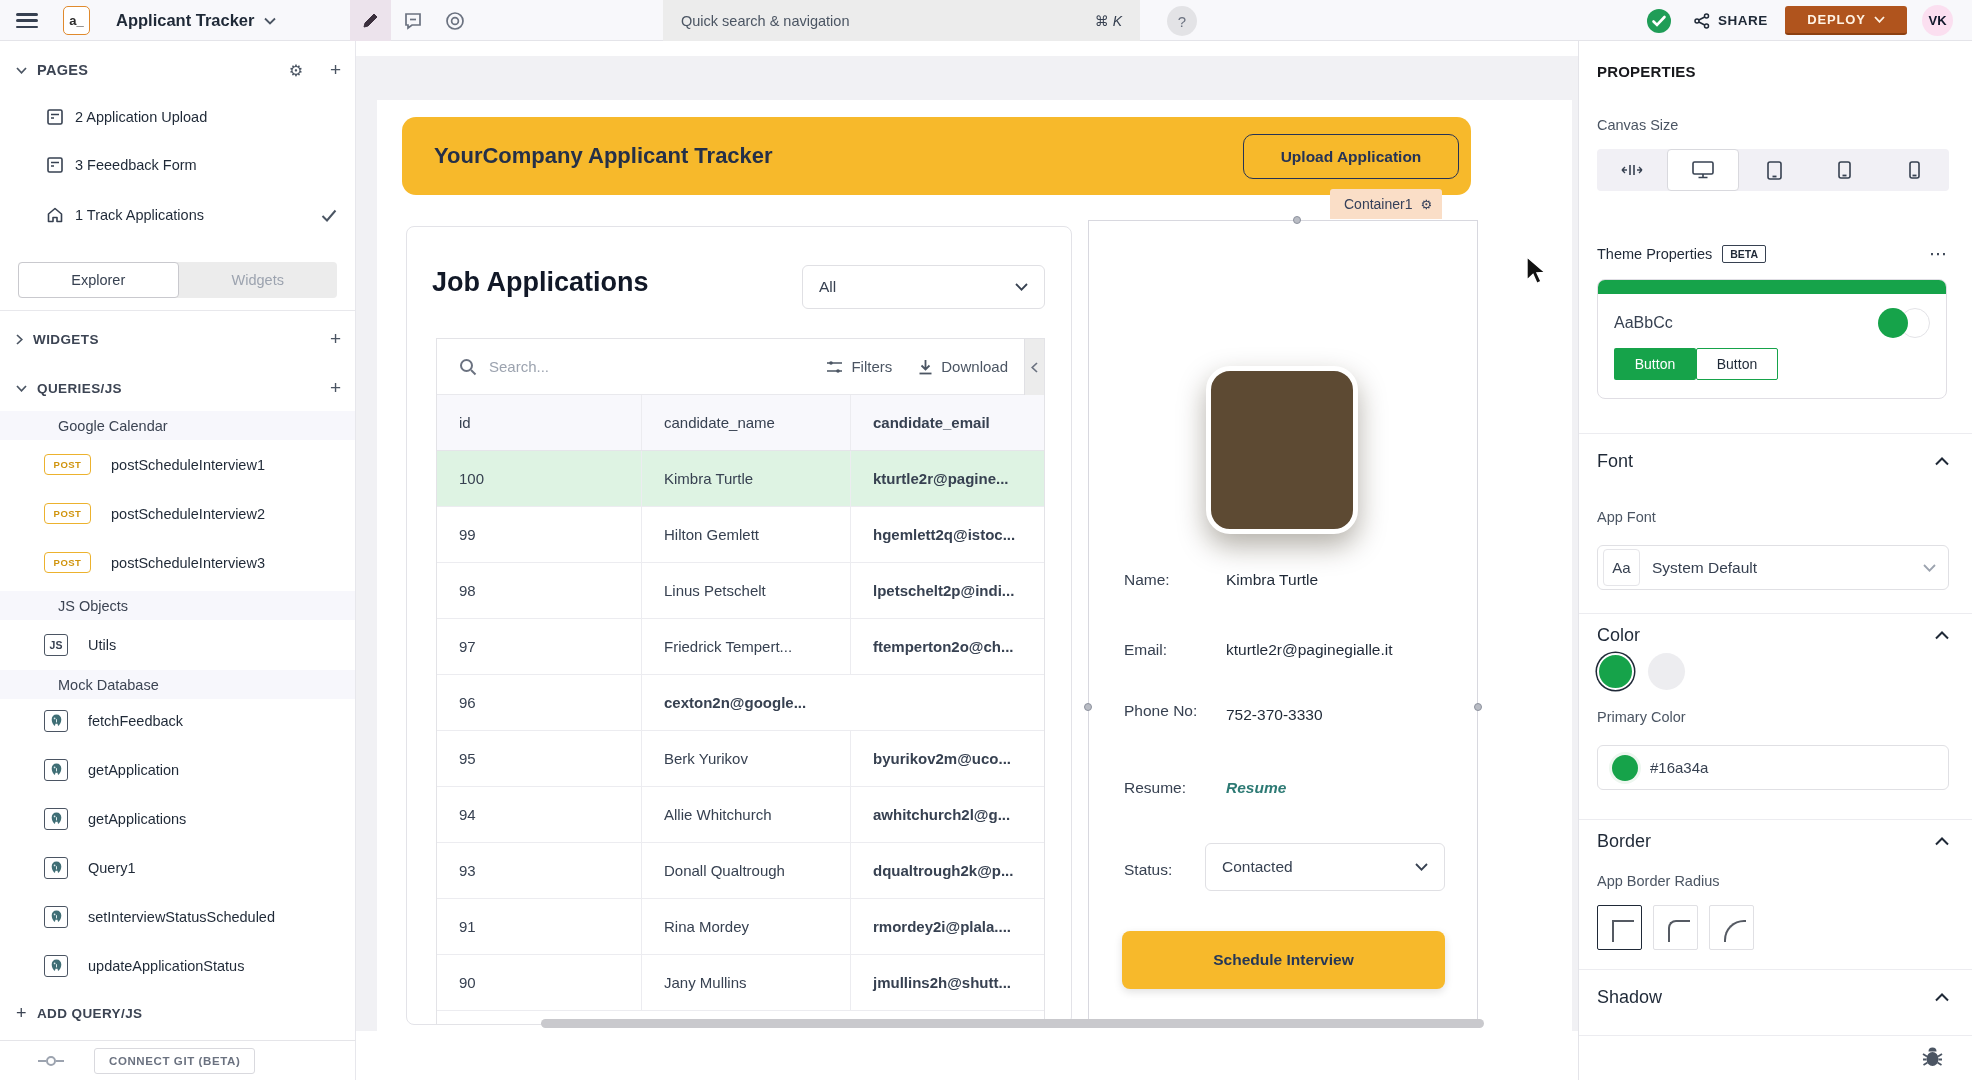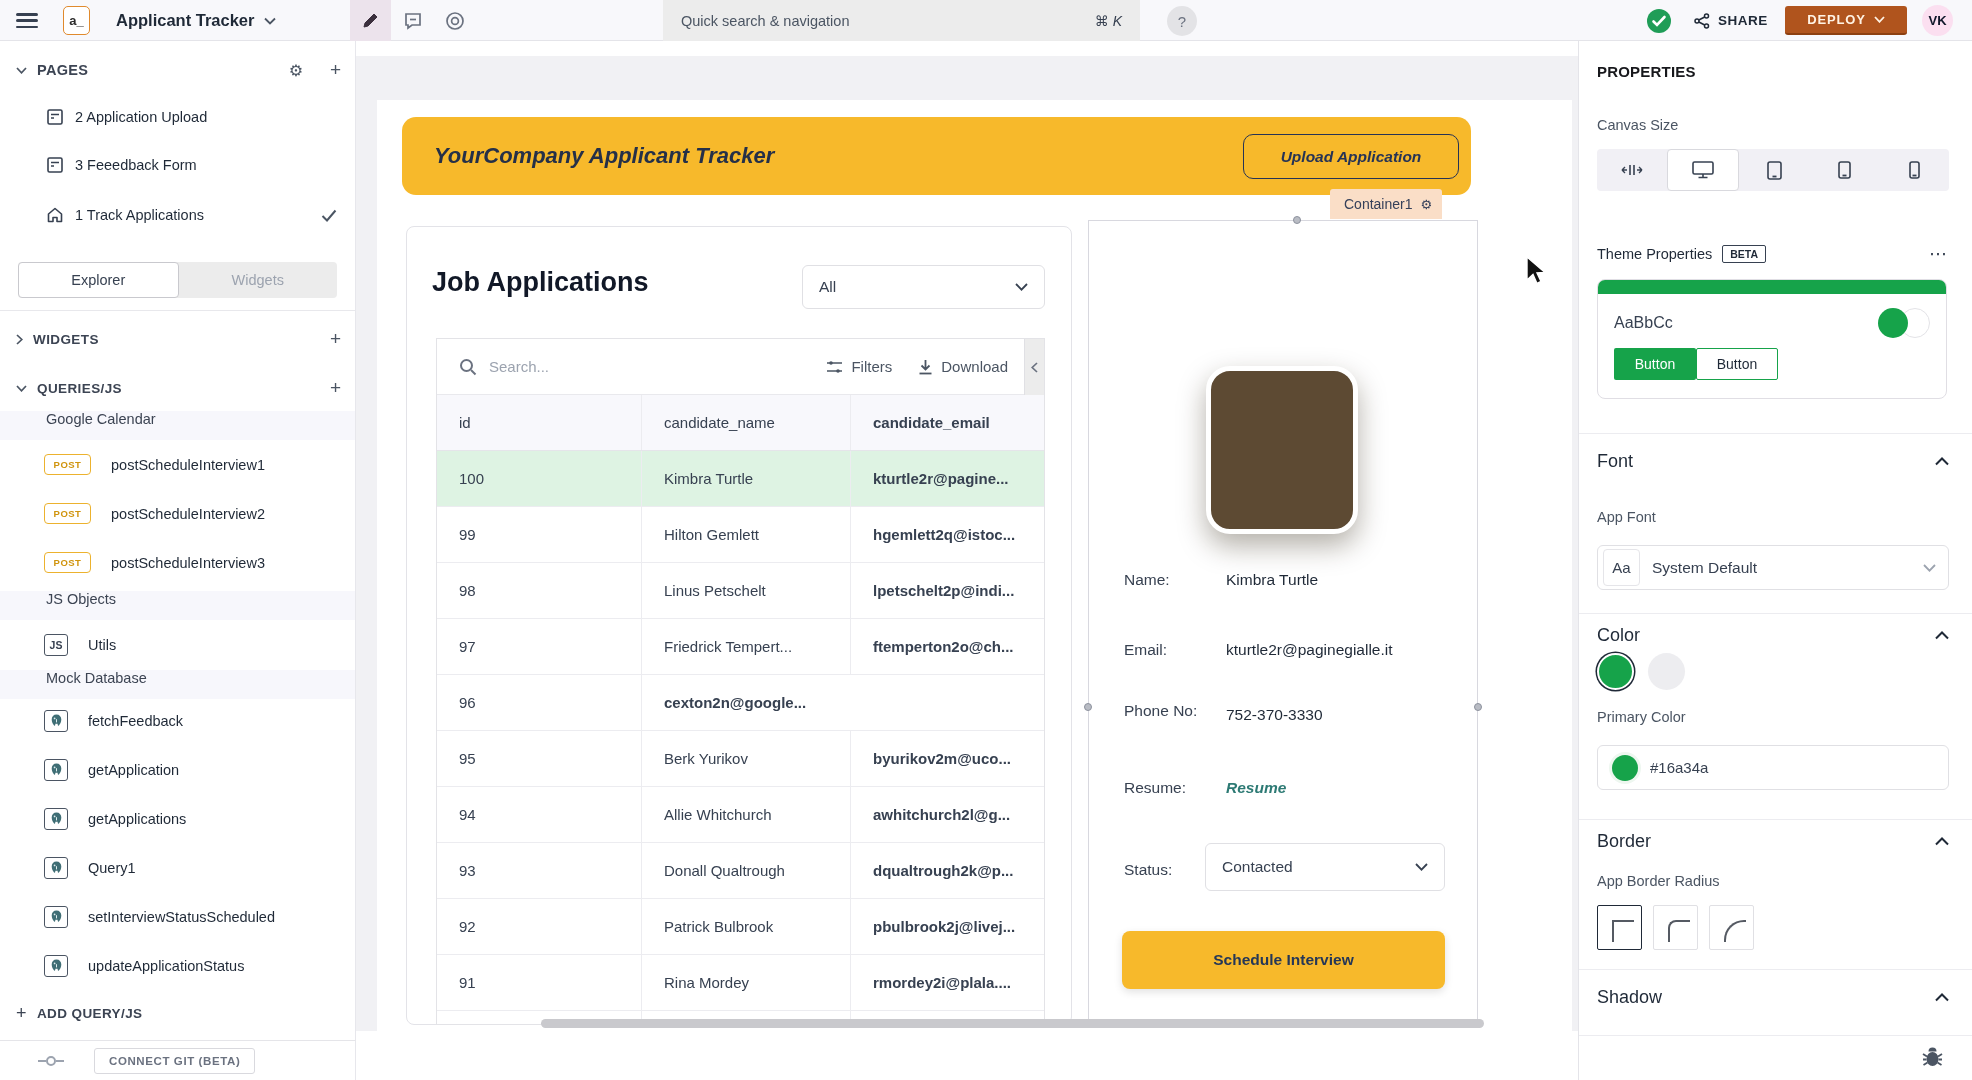--- a/index.html
+++ b/index.html
@@ -48,21 +48,21 @@
                align-items:center; gap:11px; font-size:14.5px; color:#1f2937; cursor:pointer; }
   .tabswitch { position:absolute; left:18px; top:221px; width:319px; height:36px; background:#ececec;
                border-radius:4px; display:flex; }
   .tabswitch .seg { flex:1; display:flex; align-items:center; justify-content:center; font-size:14.5px; }
   .tabswitch .seg.active { background:#fff; border:1px solid #c9c9ce; border-radius:4px; color:#374151; }
   .tabswitch .seg.inactive { color:#9ca3af; }
   .sb-divider { position:absolute; left:0; width:100%; height:1px; background:#e8e8ec; }
   .sect-row { position:absolute; left:0; width:100%; height:34px; padding:0 16px; display:flex; align-items:center; }
   .sect-row .lbl { font-size:13.5px; font-weight:600; letter-spacing:.4px; color:#3c4453; margin-left:10px; }
   .group-head { position:absolute; left:0; width:100%; height:29px; background:#f7f7fc; display:flex;
-                align-items:flex-start; padding-left:46px; font-size:14.5px; color:#3c4453; }
+                align-items:center; padding-left:58px; font-size:14.5px; color:#3c4453; }
   .q-item { position:absolute; left:0; width:100%; height:49px; padding-left:44px; display:flex;
             align-items:center; gap:20px; font-size:14.5px; color:#1f2937; cursor:pointer; }
   .post-badge { width:47px; height:21px; border:1.5px solid #ecb22e; border-radius:4px; color:#d0940e;
                 font-size:9.5px; font-weight:700; letter-spacing:.5px; display:flex; align-items:center; justify-content:center; }
   .js-badge { width:24px; height:22px; border:1.5px solid #4b5563; border-radius:3px; color:#374151;
               font-size:10.5px; font-weight:700; display:flex; align-items:center; justify-content:center; }
   .pg-badge { width:24px; height:22px; border:1.5px solid #4b5563; border-radius:3px; display:flex;
               align-items:center; justify-content:center; background:#fff; }
   .addquery { position:absolute; left:16px; height:34px; display:flex; align-items:center; gap:10px;
               font-size:13.5px; font-weight:600; letter-spacing:.4px; color:#3c4453; cursor:pointer; }
@@ -70,21 +70,21 @@
             border-top:1px solid #e5e5e9; border-right:1px solid #e7e7ec; display:flex; align-items:center; z-index:35; }
   .gitbtn { margin-left:30px; height:26px; padding:0 14px; border:1px solid #d9d9de; border-radius:3px;
             display:flex; align-items:center; font-size:11.5px; font-weight:600; letter-spacing:.6px; color:#6b7280; }
 
   
   .canvasarea { position:absolute; left:356px; top:41px; width:1222px; height:1039px; background:#fff; }
   .canvas-gray { position:absolute; left:0; top:15px; width:1222px; height:975px; background:#f1f1f4; }
   .page { position:absolute; left:21px; top:59px; width:1195px; height:931px; background:#fff; overflow:hidden; }
 
   .banner { position:absolute; left:25px; top:17px; width:1069px; height:78px; background:#f7b92b;
-            border-radius:14px; display:flex; align-items:center;font-style:italic; }
+            border-radius:14px; display:flex; align-items:center; }
   .banner-title { margin-left:32px; font-size:22px; font-weight:700; color:#253048; }
   .upload-btn { position:absolute; right:12px; top:17px; width:216px; height:45px; border:1.5px solid #263355;
                 border-radius:10px; display:flex; align-items:center; justify-content:center;
                 font-size:15.5px; font-weight:600; color:#263355; cursor:pointer; }
 
   .container-tag { position:absolute; left:953px; top:89px; height:30px; padding:0 10px 0 14px; background:#fadec7;
                    border-radius:3px 3px 0 0; display:flex; align-items:center; gap:8px; font-size:14px;
                    color:#35405a; cursor:pointer; }
 
   
@@ -524,25 +524,20 @@
             <div class="tcell">94</div>
             <div class="tcell">Allie Whitchurch</div>
             <div class="tcell">awhitchurch2l@g...</div>
           </div>
           <div class="tgrid-row">
             <div class="tcell">93</div>
             <div class="tcell">Donall Qualtrough</div>
             <div class="tcell">dqualtrough2k@p...</div>
           </div>
           <div class="tgrid-row">
-            <div class="tcell">92</div>
-            <div class="tcell">Patrick Bulbrook</div>
-            <div class="tcell">pbulbrook2j@livej...</div>
-          </div>
-          <div class="tgrid-row">
             <div class="tcell">91</div>
             <div class="tcell">Rina Mordey</div>
             <div class="tcell">rmordey2i@plala....</div>
           </div>
           <div class="tgrid-row">
             <div class="tcell">90</div>
             <div class="tcell">Jany Mullins</div>
             <div class="tcell">jmullins2h@shutt...</div>
           </div>
         </div>

